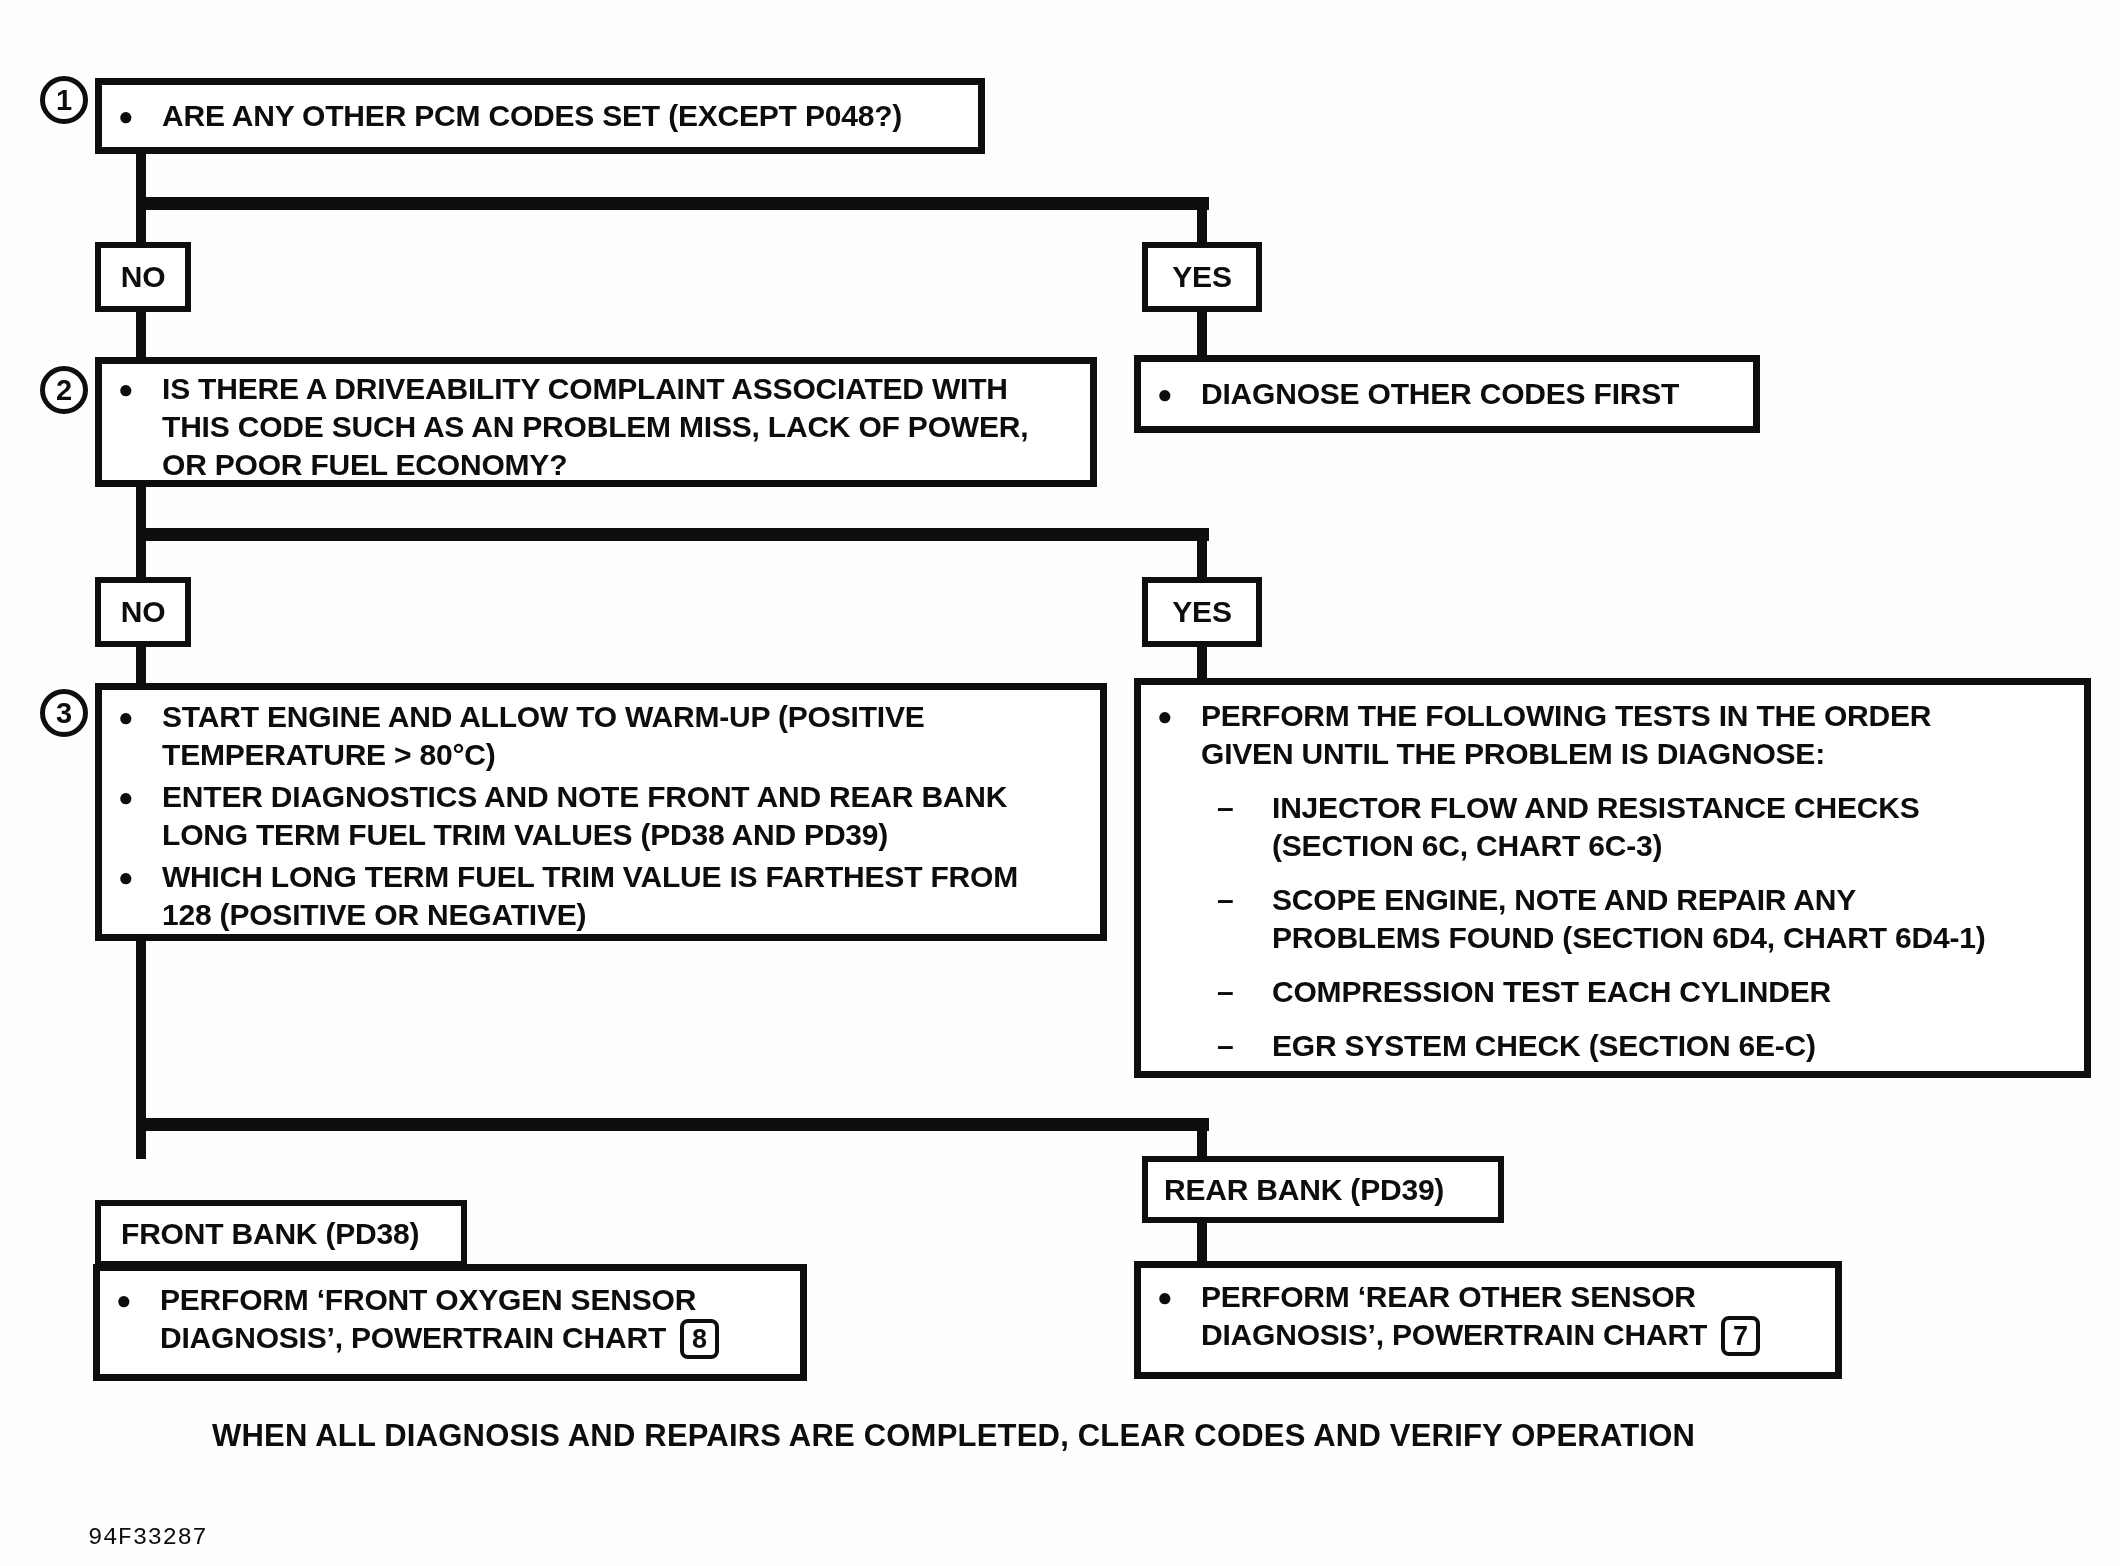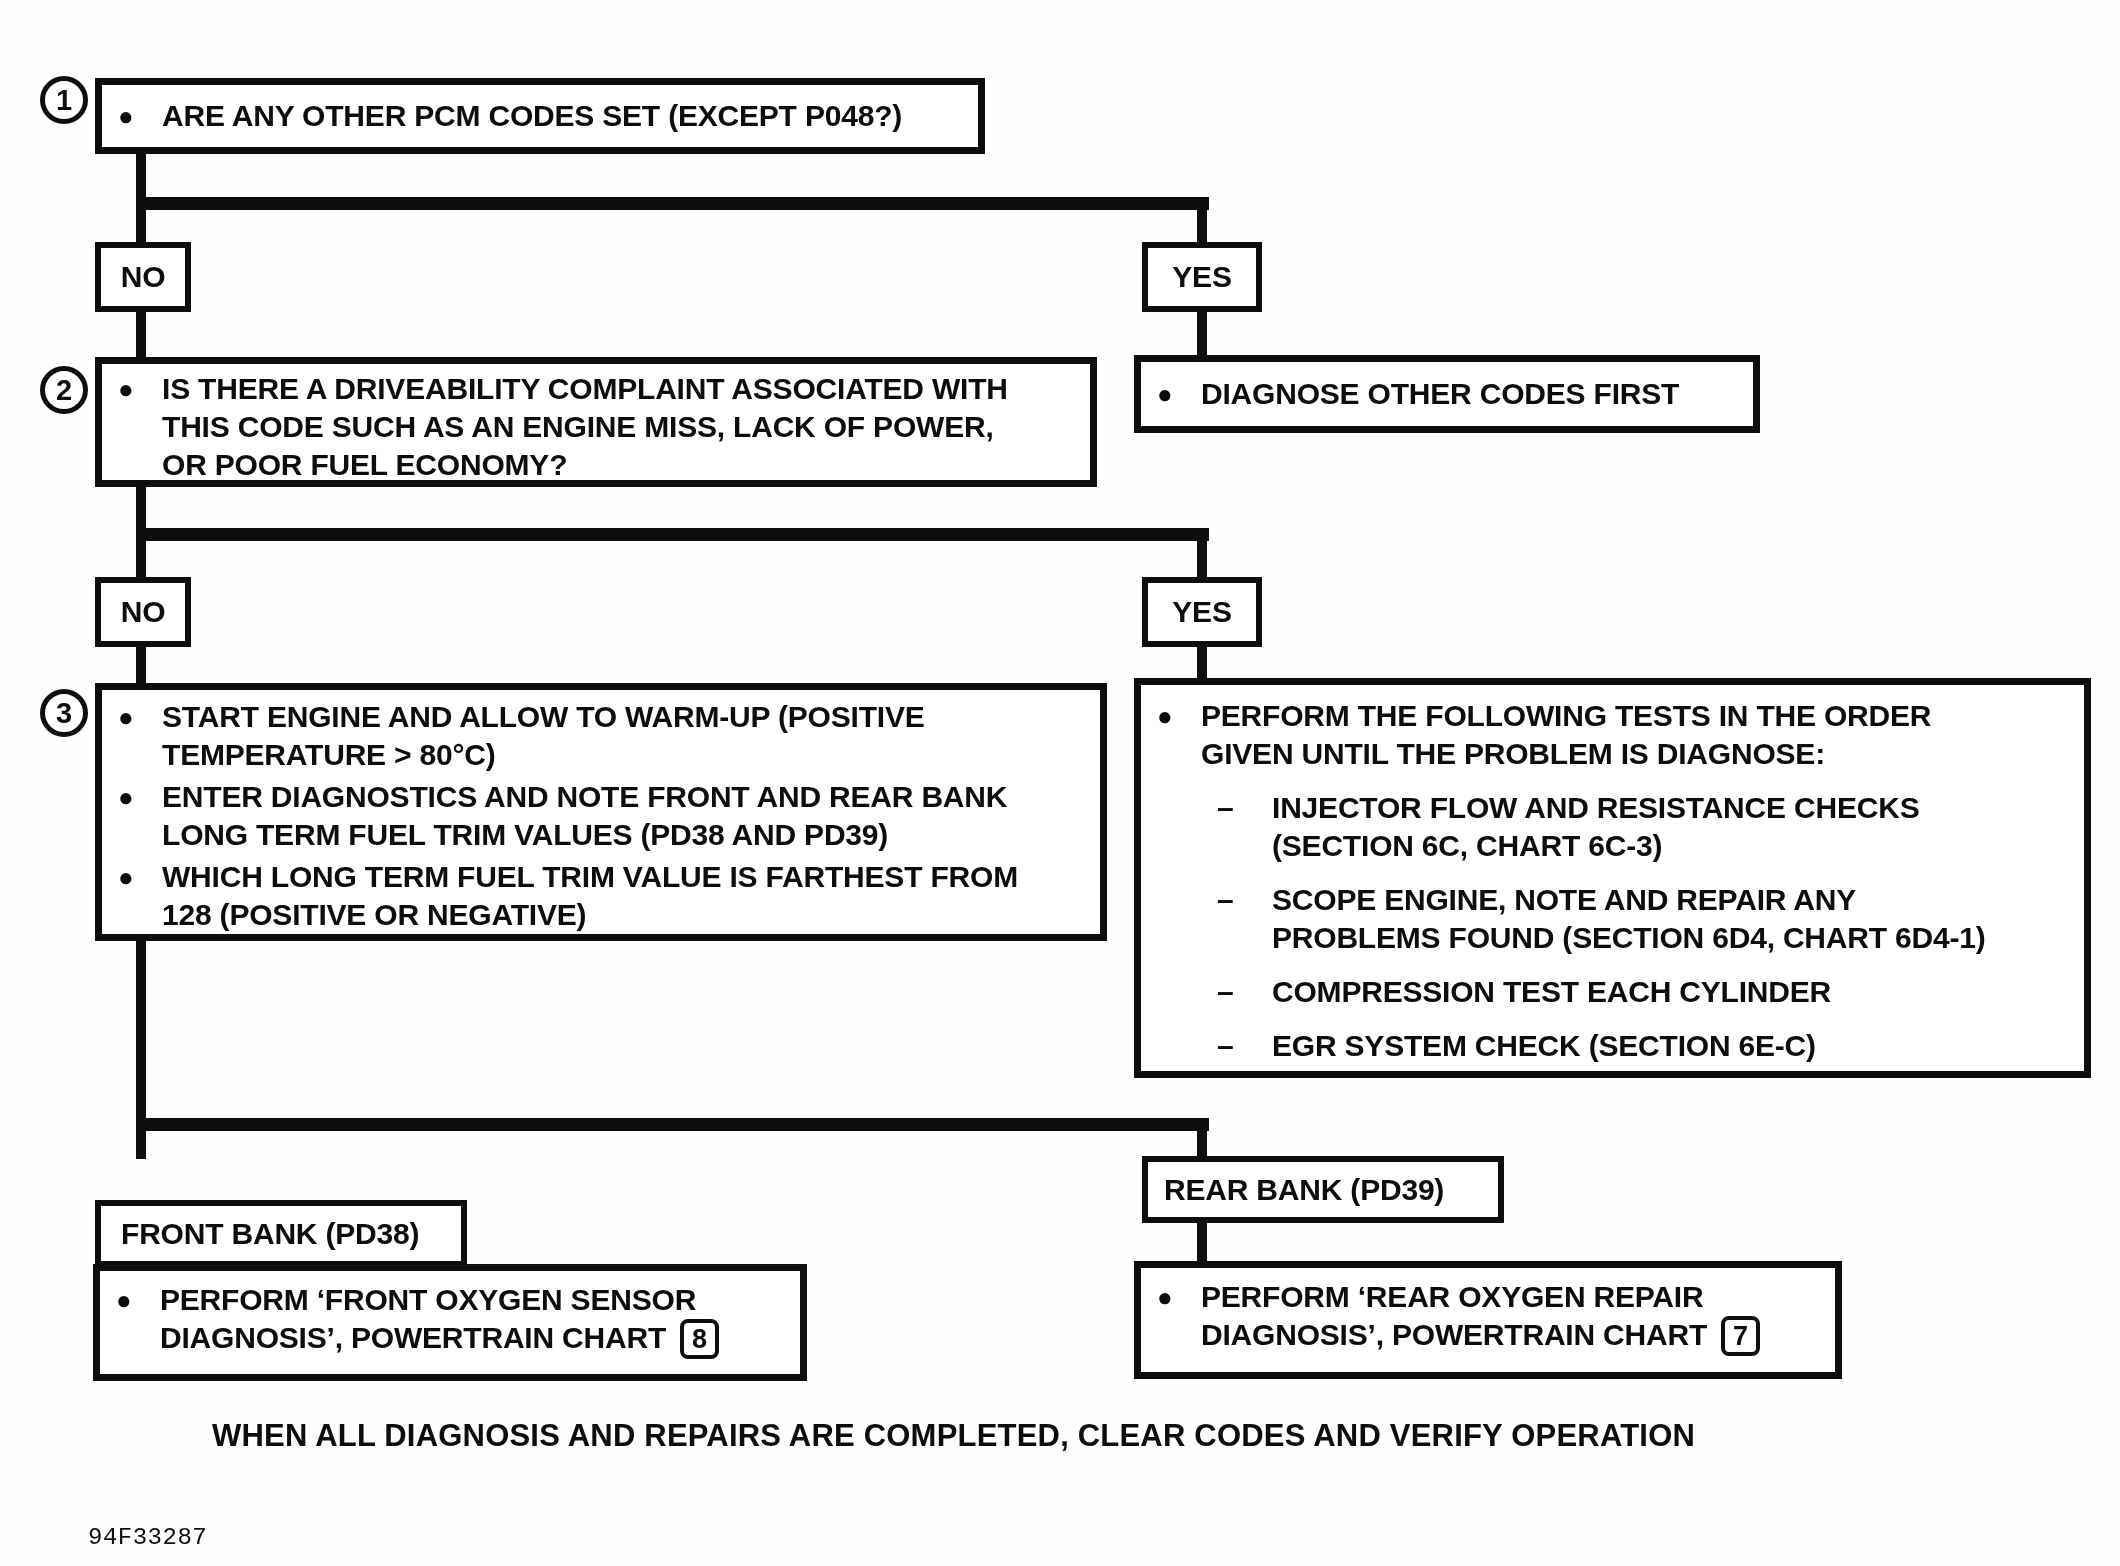--- a/index.html
+++ b/index.html
@@ -94,21 +94,21 @@
   <div class="node centerline" style="left:1134px;top:355px;width:626px;height:78px;">
     <span class="bullet">●</span>
     <span class="itext">DIAGNOSE OTHER CODES FIRST</span>
   </div>
 
   <div class="node" style="left:95px;top:357px;width:1002px;height:130px;padding-top:6px;">
     <div class="item">
       <span class="bullet">●</span>
       <span class="itext">
         <span class="line">IS THERE A DRIVEABILITY COMPLAINT ASSOCIATED WITH</span>
-        <span class="line">THIS CODE SUCH AS AN ENGINE MISS, LACK OF POWER,</span>
+        <span class="line">THIS CODE SUCH AS AN PROBLEM MISS, LACK OF POWER,</span>
         <span class="line">OR POOR FUEL ECONOMY?</span>
       </span>
     </div>
   </div>
 
   <div class="node tag" style="left:95px;top:577px;width:96px;height:70px;">
     <span>NO</span>
   </div>
   <div class="node tag" style="left:1142px;top:577px;width:120px;height:70px;">
     <span>YES</span>
@@ -187,21 +187,21 @@
       <span class="itext">
         <span class="line">PERFORM ‘FRONT OXYGEN SENSOR</span>
         <span class="line"><span>DIAGNOSIS’, POWERTRAIN CHART</span><span class="refbox">8</span></span>
       </span>
     </div>
   </div>
   <div class="node" style="left:1134px;top:1261px;width:708px;height:118px;padding-top:10px;">
     <div class="item">
       <span class="bullet">●</span>
       <span class="itext">
-        <span class="line">PERFORM ‘REAR OXYGEN REPAIR</span>
+        <span class="line">PERFORM ‘REAR OTHER SENSOR</span>
         <span class="line"><span>DIAGNOSIS’, POWERTRAIN CHART</span><span class="refbox">7</span></span>
       </span>
     </div>
   </div>
 
   <div class="footer-note">WHEN ALL DIAGNOSIS AND REPAIRS ARE COMPLETED, CLEAR CODES AND VERIFY OPERATION</div>
   <div class="figure-code">94F33287</div>
 
 </div>
 

